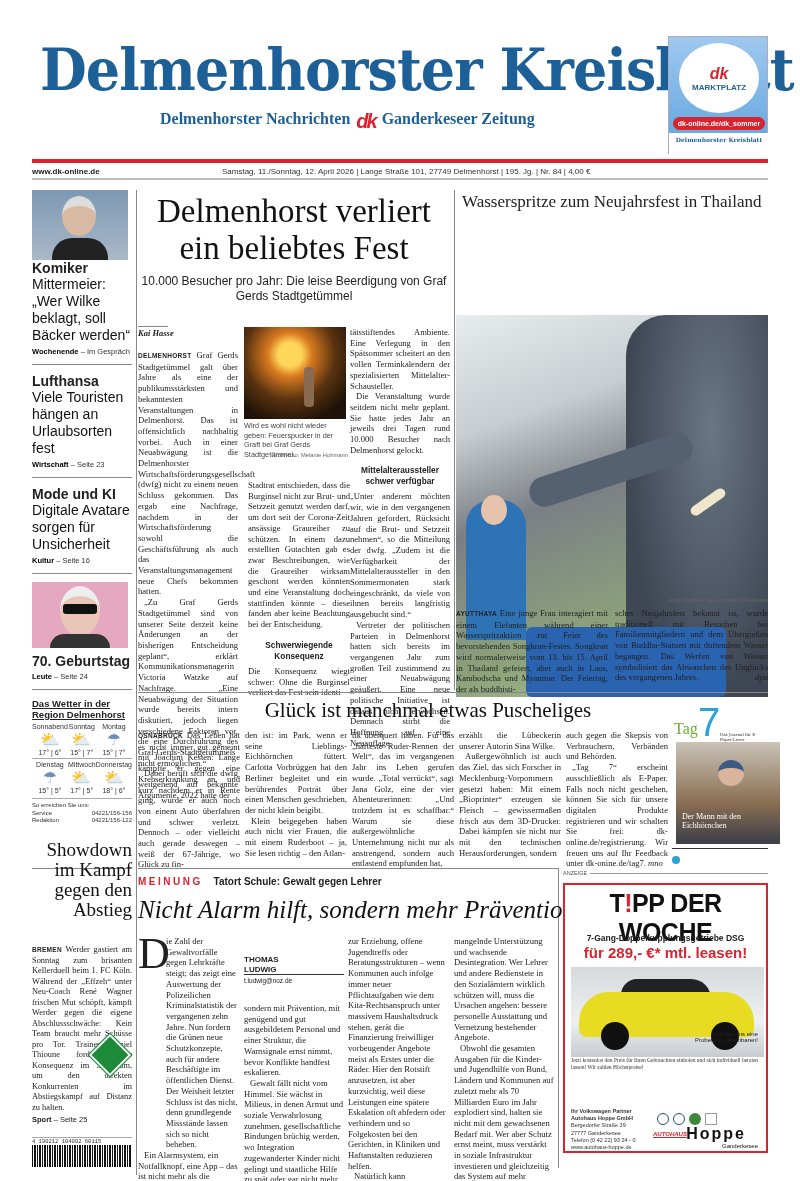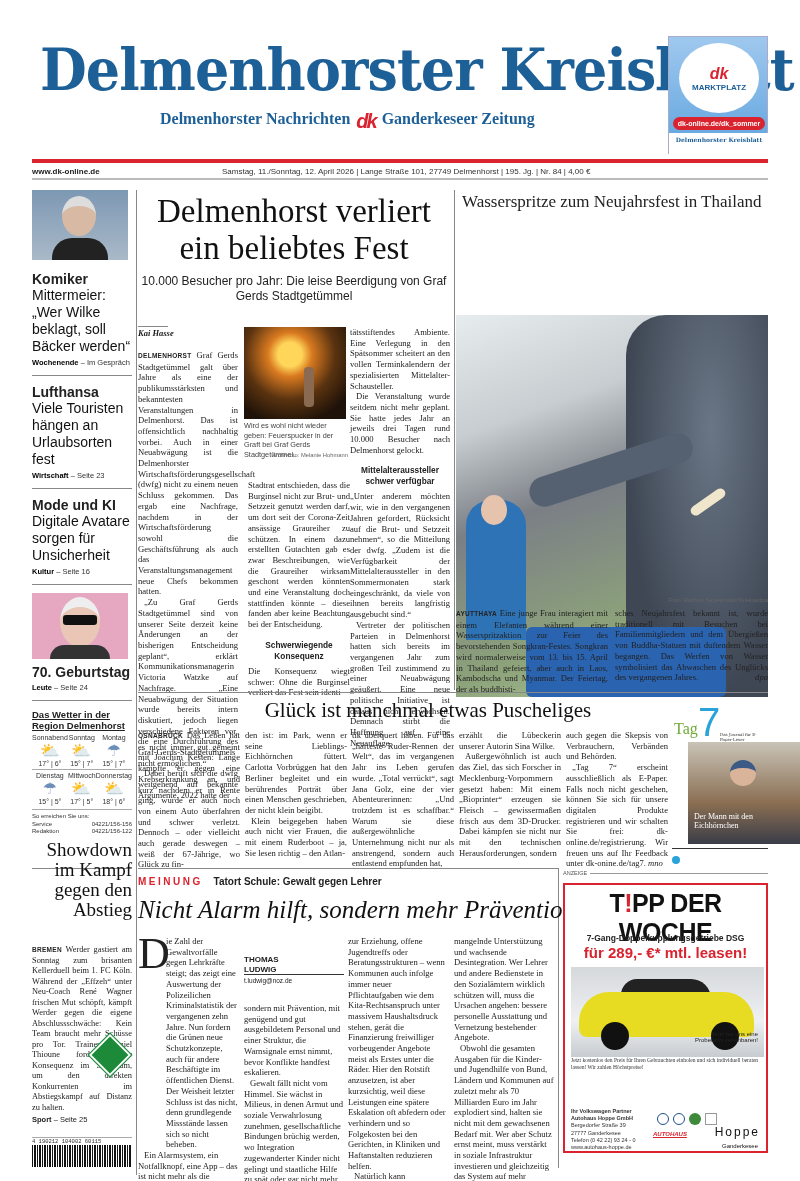--- a/index.html
+++ b/index.html
@@ -47,21 +47,21 @@
 .ad-price{position:absolute;left:0;top:59px;width:100%;text-align:center;font-weight:bold;font-size:15px;color:#d9232f}
 .ad-car{position:absolute;left:6px;top:82px;width:193px;height:90px;background:linear-gradient(180deg,#d6d9dc,#eef0f2 60%,#c7ccd0)}
 .car-body{position:absolute;left:8px;top:25px;width:175px;height:45px;background:#e7dc21;border-radius:30px 30px 8px 8px}
 .car-roof{position:absolute;left:50px;top:12px;width:90px;height:25px;background:#222;border-radius:16px 20px 0 0}
 .wheel{position:absolute;top:55px;width:28px;height:28px;border-radius:50%;background:#111}
 .ad-probe{position:absolute;right:8px;top:146px;font-size:6px;color:#222;text-align:right}
 .ad-fine{position:absolute;left:6px;top:172px;width:193px;font-size:5.5px;font-family:"Liberation Serif",serif;color:#333;line-height:7px}
 .ad-dark{position:absolute;left:0;top:188px;width:100%;height:32px;background:#222;color:#fff;padding:2px 6px;font-size:6px;line-height:7.2px}
 .ad-dark .big{font-size:9px;font-weight:bold;line-height:10px}
 .ad-foot{position:absolute;left:6px;top:223px;width:190px;font-size:5.5px;color:#333;line-height:7.2px}
-.hoppe{position:absolute;right:6px;top:240px;font-size:12px;letter-spacing:2px;color:#111;font-weight:normal}
+.hoppe{position:absolute;right:20px;top:240px;font-size:16px;letter-spacing:2px;color:#111;font-weight:bold}
 .hoppe-sub{position:absolute;right:8px;top:258px;font-size:6px;color:#111}
 </style>
 </head>
 <body>
 
 <div class="abs masthead-title">Delmenhorster Kreisblatt</div>
 <div class="abs sub-title">
   <span>Delmenhorster Nachrichten</span>
   <span class="dk-logo">dk</span>
   <span>Ganderkeseer Zeitung</span>
@@ -79,21 +79,21 @@
   <span class="url">www.dk-online.de</span>
   <span class="info">Samstag, 11./Sonntag, 12. April 2026  |  Lange Straße 101, 27749 Delmenhorst  |  195. Jg.  |  Nr. 84  |  4,00 €</span>
 </div>
 
 <div class="abs sidebar">
   <div class="teaser">
     <div class="photo" style="width:96px;height:70px;background:linear-gradient(180deg,#7d98b3,#a9b9c8);">
       <div style="position:absolute;left:30px;top:6px;width:34px;height:40px;border-radius:50%;background:#d8b9a4;border-top:10px solid #ddd"></div>
       <div style="position:absolute;left:20px;top:48px;width:56px;height:24px;border-radius:20px 20px 0 0;background:#222"></div>
     </div>
-    <h4 style="margin-top:11px">Komiker</h4>
+    <h4 style="margin-top:0">Komiker</h4>
     <p>Mittermeier: „Wer Wilke beklagt, soll Bäcker werden“</p>
     <div class="ref"><b>Wochenende</b> – <span>Im Gespräch</span></div>
   </div>
   <div class="hr"></div>
   <div class="teaser">
     <h4>Lufthansa</h4>
     <p>Viele Touristen hängen an Urlaubsorten fest</p>
     <div class="ref"><b>Wirtschaft</b> – <span>Seite 23</span></div>
   </div>
   <div class="hr"></div>
@@ -239,21 +239,21 @@
   <p>Außergewöhnlich ist auch das Ziel, das sich Forscher in Mecklenburg-Vorpommern gesetzt haben: Mit einem „Bioprinter“ erzeugen sie Fleisch – gewissermaßen frisch aus dem 3D-Drucker. Dabei kämpfen sie nicht nur mit den technischen Herausforderungen, sondern</p>
 </div>
 <div class="abs col" style="left:566px;top:730px;width:102px">
   <span>auch gegen die Skepsis von Verbrauchern, Verbänden und Behörden.</span>
   <p><span>„Tag 7“ erscheint ausschließlich als E-Paper. Falls noch nicht geschehen, können Sie sich für unsere digitalen Produkte registrieren und wir schalten Sie frei: dk-online.de/registrierung. Wir freuen uns auf Ihr Feedback unter dk-onine.de/tag7.</span> <i>mno</i></p>
 </div>
 <div class="abs" style="left:672px;top:706px;width:96px;height:155px">
   <div style="position:absolute;left:2px;top:14px;font-family:'Liberation Serif',serif;font-size:16px;color:#6eaa38">Tag</div>
   <div style="position:absolute;left:26px;top:-6px;font-family:'Liberation Sans',sans-serif;font-size:40px;color:#2aa3d8">7</div>
   <div style="position:absolute;left:48px;top:26px;font-size:4px;color:#333">Das Journal für E-Paper-Leser</div>
-  <div class="photo" style="position:absolute;left:16px;top:36px;width:112px;height:102px;background:linear-gradient(180deg,#c9c4b7,#8a6e52 60%,#3a3d48)">
+  <div class="photo" style="position:absolute;left:4px;top:36px;width:104px;height:102px;background:linear-gradient(180deg,#c9c4b7,#8a6e52 60%,#3a3d48)">
     <div style="position:absolute;left:42px;top:18px;width:26px;height:26px;border-radius:50%;background:#d9b39a;border-top:8px solid #3b5a86"></div>
     <div style="position:absolute;left:6px;top:70px;color:#fff;font-family:'Liberation Serif',serif;font-size:8px;line-height:9px;width:80px">Der Mann mit den Eichhörnchen</div>
   </div>
   <div style="position:absolute;left:0;top:142px;width:96px;height:10px;border-top:1px solid #333"><span style="display:inline-block;width:8px;height:8px;border-radius:50%;background:#2aa3d8;margin-top:1px"></span></div>
 </div>
 
 <div class="abs" style="left:138px;top:868px;width:420px;height:1px;background:#888"></div>
 <div class="abs vr" style="left:558px;top:868px;height:300px"></div>
 
 <div class="abs meinung">

